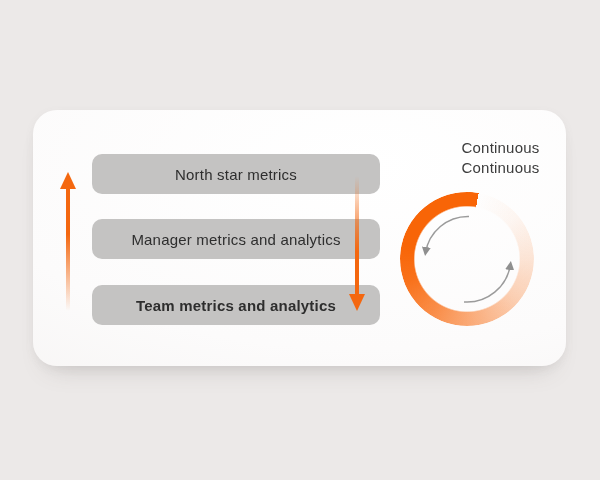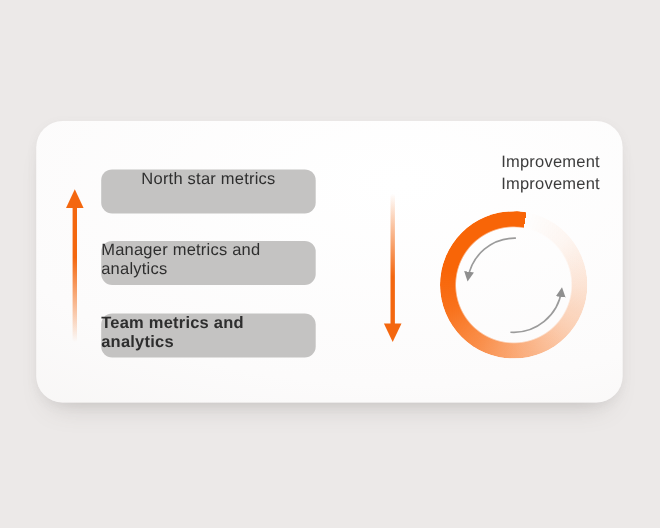--- a/index.html
+++ b/index.html
@@ -26,23 +26,23 @@
     border-left:8px solid transparent; border-right:8px solid transparent;
     border-bottom:17px solid var(--accent);
   }
   .up-arrow .shaft{
     position:absolute; left:6px; top:15px; width:4px; height:124px;
     background:linear-gradient(to bottom, var(--accent) 0%, var(--accent) 38%, rgba(244,103,15,0) 100%);
     border-radius:2px;
   }
   
   .box{
-    position:absolute; left:59px; width:195px; height:40px; border-radius:10px;
+    position:absolute; left:59px; width:288px; height:40px; border-radius:10px;
     background:var(--box);
-    display:flex; justify-content:center;
+    display:flex; align-items:center; justify-content:center;
     font-size:15px; color:var(--ink); letter-spacing:0.2px;
   }
   .box.b0{top:44px;} .box.b1{top:109px;} .box.b2{top:175px;font-weight:bold;}
   
   .down-arrow{position:absolute; left:316px; top:66px; width:16px; height:150px;}
   .down-arrow .shaft{
     position:absolute; left:6px; top:0; width:4px; height:122px;
     background:linear-gradient(to bottom, rgba(244,103,15,0) 0%, var(--accent) 62%, var(--accent) 100%);
     border-radius:2px;
   }
@@ -100,21 +100,21 @@
   <div class="box b2">
     <span>Team metrics and analytics</span>
   </div>
 
   <div class="down-arrow">
     <div class="shaft"></div>
     <div class="head"></div>
   </div>
 
   <div class="ci-title">
-    <span class="inner">Improvement Improvement</span>
+    <span class="inner">Continuous Continuous</span>
   </div>
 
   <div class="ring">
     <div class="ring-grad"></div>
     <div class="ring-cap"></div>
     <svg viewBox="0 0 134 134" width="134" height="134">
       <defs>
         <marker id="ah" markerWidth="9" markerHeight="9" refX="6" refY="4.5" orient="auto" markerUnits="userSpaceOnUse">
           <path d="M0,0 L9,4.5 L0,9 Z" fill="#8f8f8f"></path>
         </marker>

